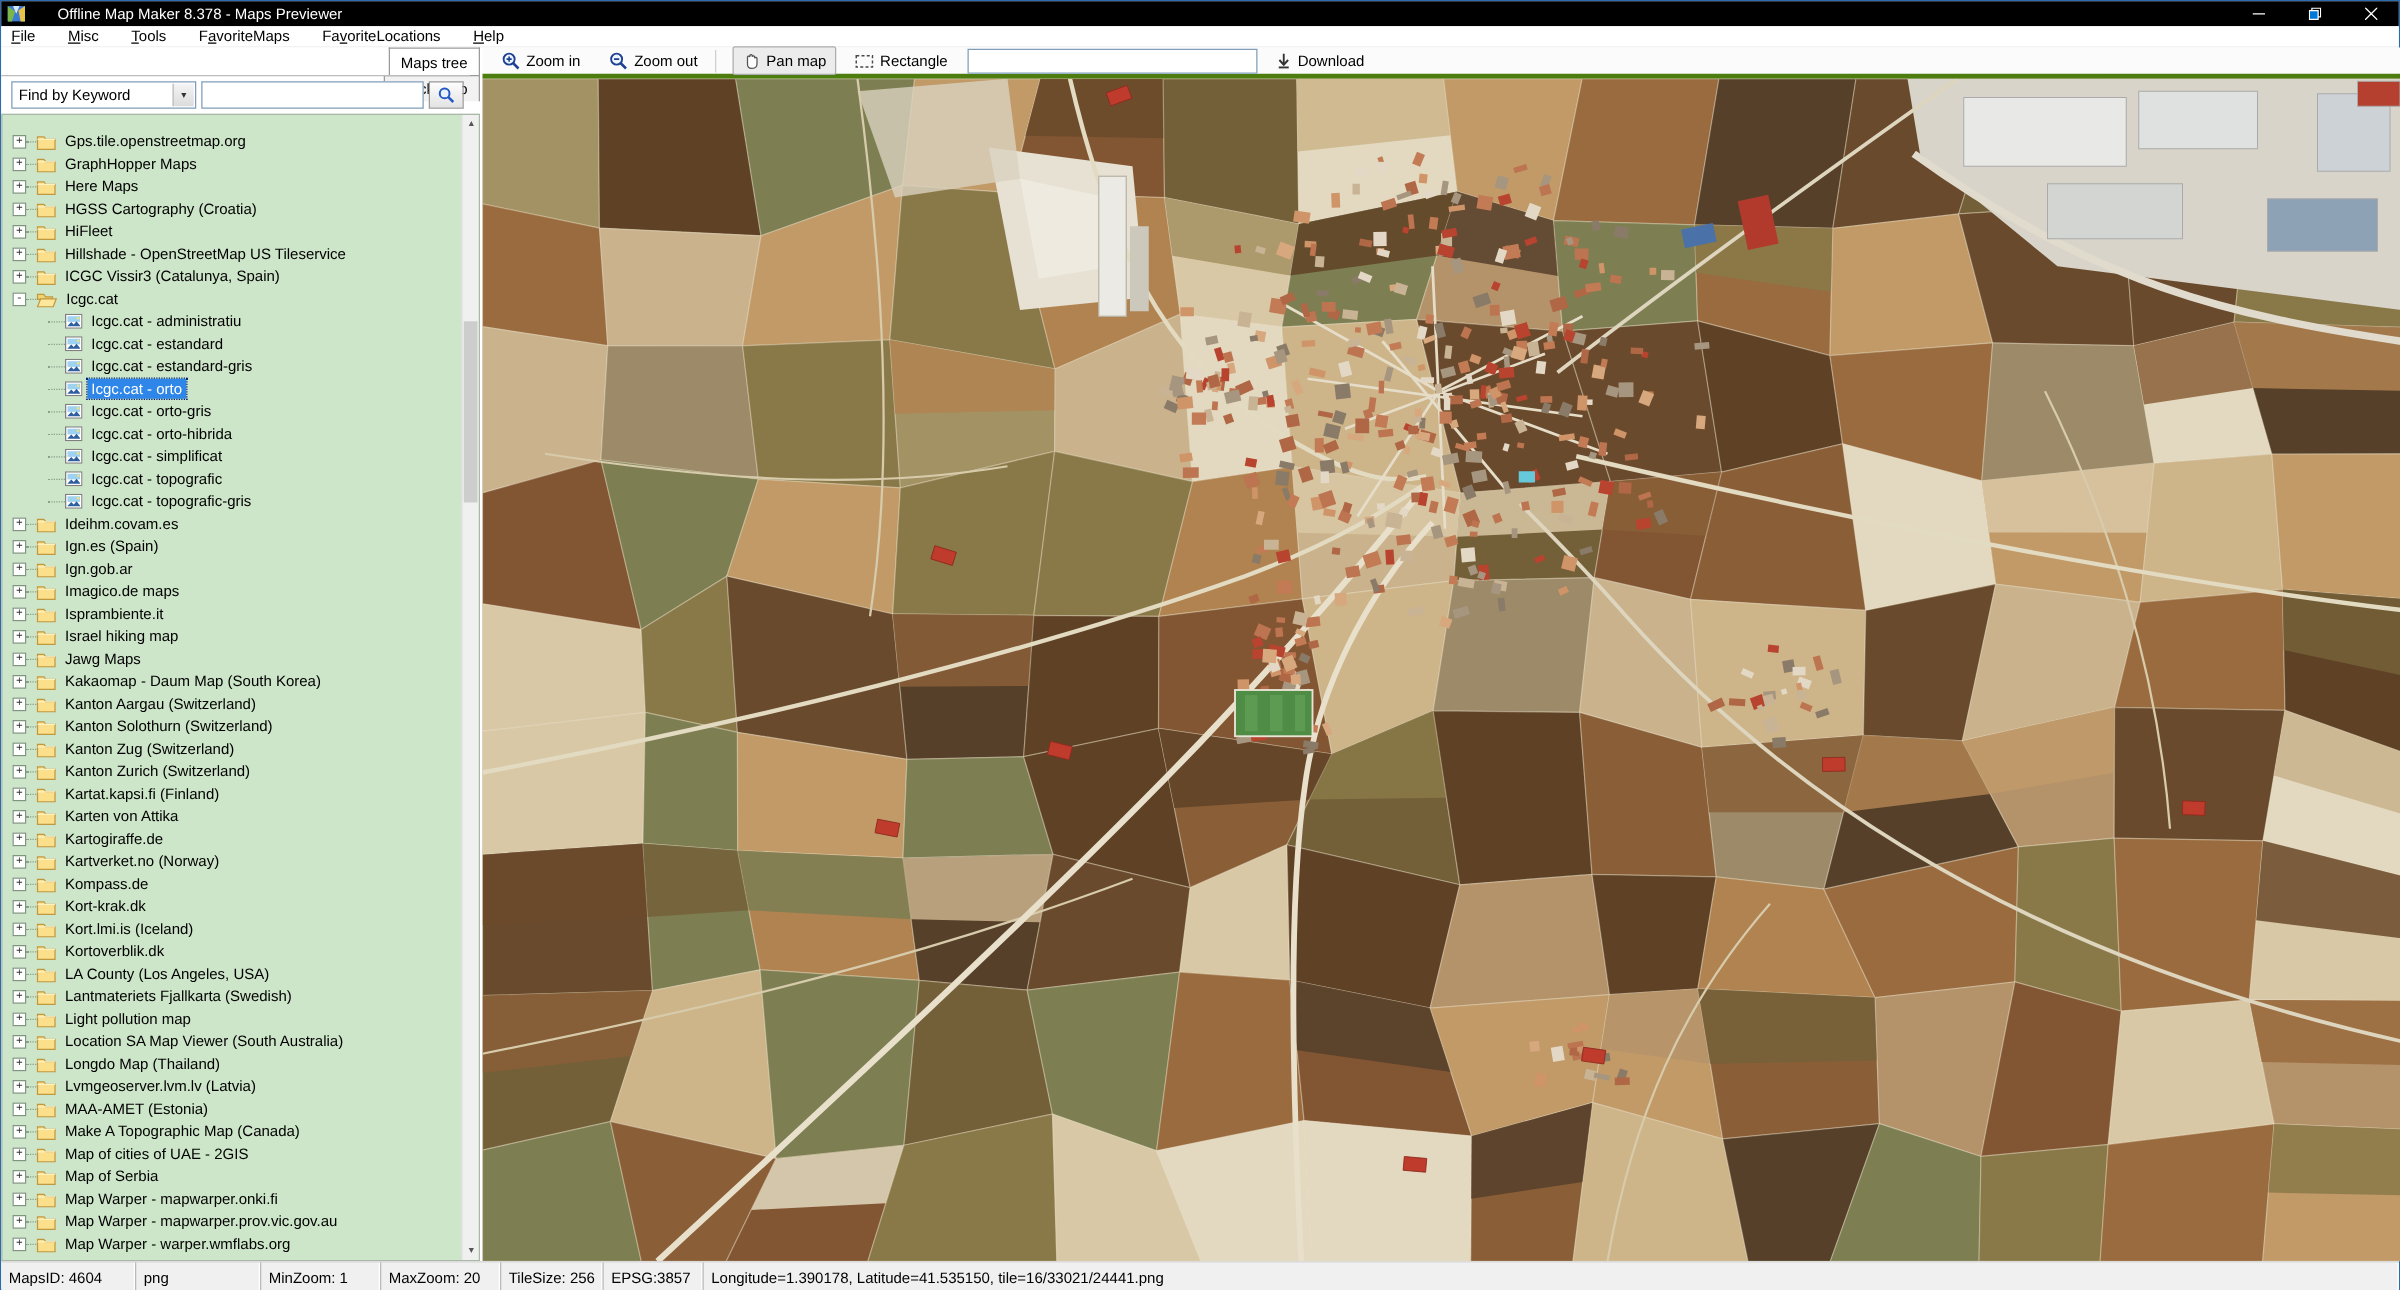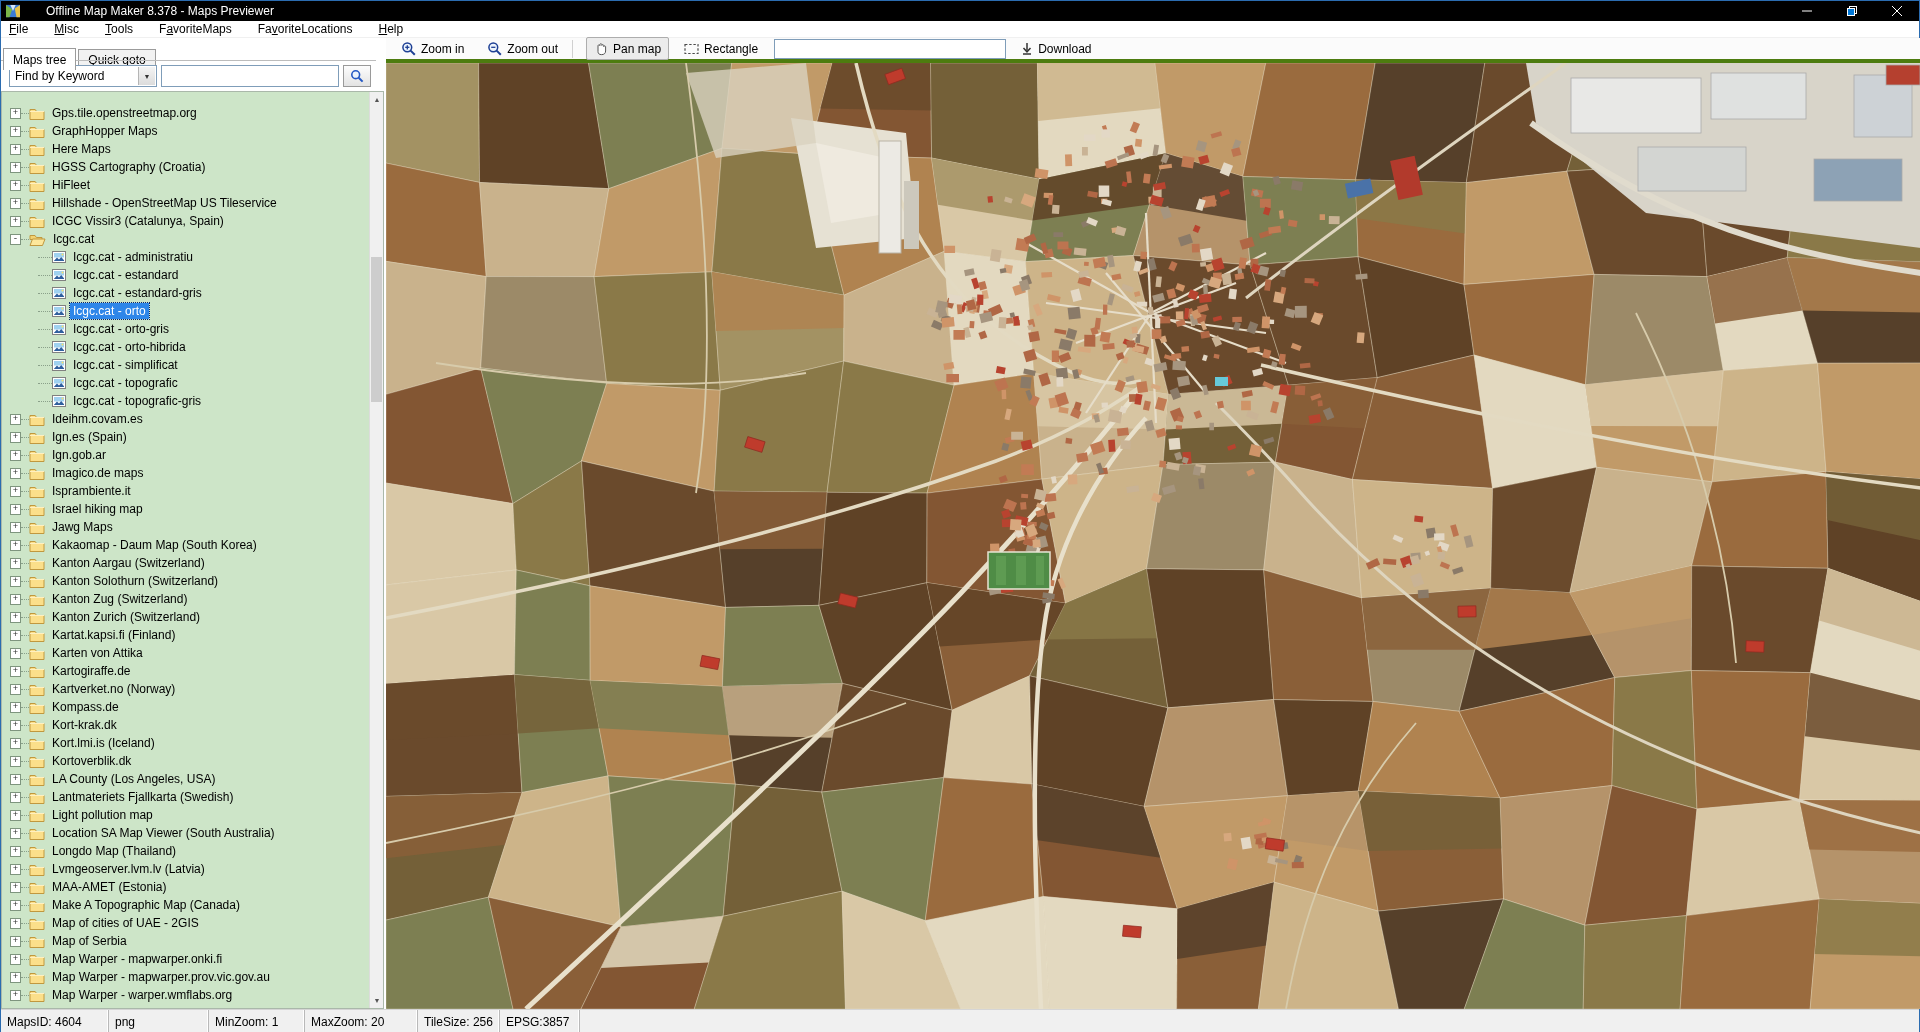--- a/index.html
+++ b/index.html
@@ -17,21 +17,21 @@
   .wbtn svg { display:block; }
 
   
   #menubar { position:absolute; left:0; top:20px; width:100%; height:17px; background:#fff;
     display:flex; align-items:center; border-bottom:1px solid #f0f0f0;gap:10px; }
   .menu-item { padding:1px 8px; cursor:default; }
   .menu-item u { text-decoration:underline; }
 
   
   #leftpanel { position:absolute; left:0; top:37px; width:383px; height:971px; background:#fff; }
-  #tabstrip { position:absolute; left:0; top:12px; height:20px; width:100%; display:flex; align-items:flex-end; }
+  #tabstrip { position:absolute; left:0; top:0; height:20px; width:100%; display:flex; align-items:flex-end;flex-direction:column; }
   .tab { padding:3px 9px 3px 9px; border:1px solid #9b9b9b; border-bottom:none; background:#f2f2f2; margin-left:2px;
     font-size:12px; position:relative; }
   .tab.active { background:#fff; z-index:2; padding-top:4px; }
   #tabline { position:absolute; left:0; top:22px; width:375px; border-bottom:1px solid #bcbcbc; }
 
   #searchrow { position:absolute; left:8px; top:27px; height:22px; display:flex; }
   #combo { width:148px; height:22px; border:1px solid #7f9db9; background:#fff; position:relative;
     display:flex; align-items:center; padding-left:5px; }
   #combo .arrowbtn { position:absolute; right:1px; top:1px; bottom:1px; width:17px;
     background:linear-gradient(#f4f4f4,#dcdcdc); border-left:1px solid #b5b5b5;
@@ -1421,18 +1421,19 @@
         <rect x="630" y="493" width="10" height="29" fill="#5e9b52"></rect>
         <rect x="650" y="493" width="8" height="29" fill="#5e9b52"></rect>
         <rect x="829" y="314" width="13" height="9" fill="#66c9da"></rect>
       </svg>
     </div>
 
   <div id="statusbar">
       <div class="scell" style="width: 108px;">MapsID: 4604</div>
       <div class="scell" style="width: 100px;">png</div>
       <div class="scell" style="width: 96px;">MinZoom: 1</div>
-      <div class="scell" style="width: 113px;">MaxZoom: 20</div>
+      <div class="scell" style="width: 96px;">MaxZoom: 20</div>
       <div class="scell" style="width: 82px;">TileSize: 256</div>
       <div class="scell" style="width: 80px;">EPSG:3857</div>
+      <div class="scell last">Longitude=1.390178, Latitude=41.535150, tile=16/33021/24441.png</div>
     </div>
 
 </div>
 
 </body></html>

